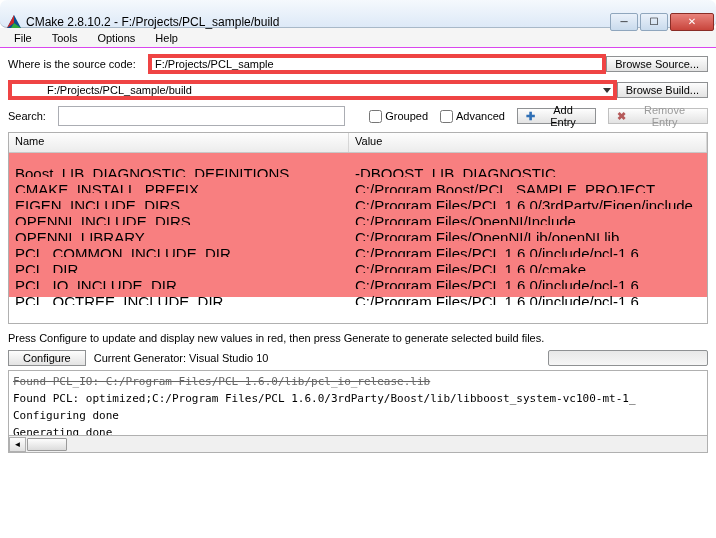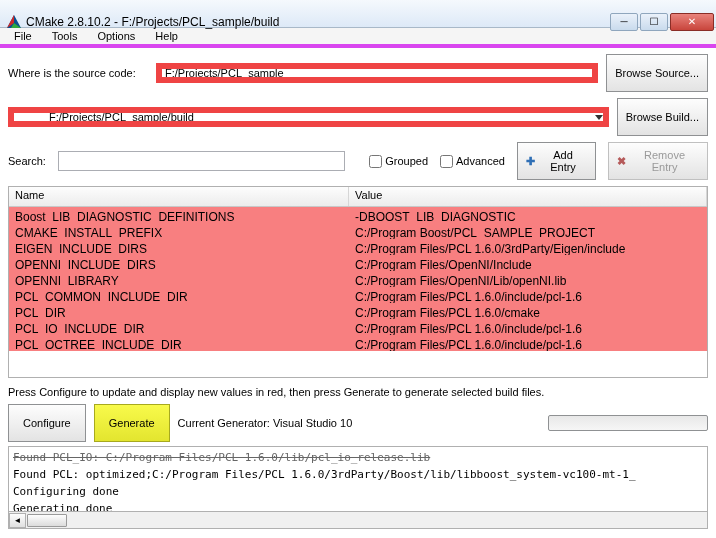--- a/index.html
+++ b/index.html
@@ -1,56 +1,56 @@
 <!DOCTYPE html>
 <html><head>
 <meta charset="utf-8">
 <style>
 * { box-sizing: border-box; margin: 0; padding: 0; }
 body { font-family: "Segoe UI", Tahoma, sans-serif; font-size: 11px; width: 716px; height: 538px; overflow: hidden; background: #fff; }
 
 
-.titlebar { height: 28px; background: linear-gradient(#f5f9fd, #dde9f7); border-bottom: 1px solid #a8b8c8; display: flex; align-items: center; padding: 16px 2px 0 6px; }
+.titlebar { height: 28px; background: linear-gradient(#f5f9fd, #dde9f7); border-bottom: 1px solid #a8b8c8; display: flex; align-items: center; padding: 16px 2px 0 6px; border-radius: 7px; }
 .titlebar .app-icon { width: 16px; height: 16px; margin-right: 4px; display:inline-flex; align-items:center; justify-content:center; }
 .titlebar .title-text { flex: 1; font-size: 12px; }
 .winbtns { display: flex; gap: 0; }
 .winbtn { width: 28px; height: 18px; border: 1px solid #8fa6bd; border-radius: 2px; margin-left: 2px; background: linear-gradient(#eaf1fa,#c9dbed); display:flex; align-items:center; justify-content:center; font-size:10px; }
 .winbtn.close { width: 44px; background: linear-gradient(#e9837c,#c8453c); color:#fff; border-color:#8a2d26; }
 
 
-.menubar { height: 20px; background: #f5f5f5; border-bottom: 4px solid #d946ef; display:flex; align-items:center; padding: 0 4px; gap: 0; }
+.menubar { height: 20px; background: #f5f5f5; border-bottom: 1px solid #d946ef; display:flex; align-items:center; padding: 0 4px; gap: 0; }
 .menubar .menu-item { padding: 2px 10px; }
 
 
 .content { padding: 6px 8px 4px 8px; }
 
-.row { display:flex; align-items:center; margin-bottom: 6px; gap: 8px; justify-content: center; }
+.row { display:flex; align-items:center; margin-bottom: 6px; gap: 0; justify-content: center; }
 .row-label { width: 140px; }
-.row input[type=text] { flex:1; height: 20px; border: 6px solid #ef4444; padding: 1px 3px; font-size:11px; }
+.row input[type=text] { flex:1; height: 20px; border: 4px solid #ef4444; padding: 1px 3px; font-size:11px; }
 .row .combo { position:relative; flex:1; }
 .row .combo input { width:100%; padding-right:18px;padding-left:35px; }
 .row .combo .dropdown-arrow { position:absolute; right:2px; top:2px; width:15px; height:16px; display:flex; align-items:center; justify-content:center; font-size:8px; }
-.btn { height: 38px; border: 1px solid #8f9193; background: linear-gradient(#fdfdfd,#e3e3e3); border-radius: 0; padding: 0 8px; font-size:11px; display:inline-flex; align-items:center; gap:4px; }
+.btn { height: 16px; border: 1px solid #8f9193; background: linear-gradient(#fdfdfd,#e3e3e3); border-radius: 0; padding: 0 8px; font-size:11px; display:inline-flex; align-items:center; gap:4px; }
 .btn.disabled { color:#9a9a9a; border-color:#c0c0c0; }
 
 .searchrow { display:flex; align-items:center; gap:12px; margin-bottom:6px; }
 .searchrow .search-label { }
 .searchrow input { width: 290px; height:20px; border:1px solid #abadb3; padding:1px 3px; font-size:11px; }
 .searchrow .spacer { flex:1; }
 .searchrow label.chk { display:inline-flex; align-items:center; gap:3px; }
 .searchrow input[type=checkbox] { width:13px; height:13px; }
 
 .grid-wrap { border: 1px solid #b0b0b0; height: 192px; background:#fff; display:flex; flex-direction:column; }
 .grid-header { display:flex; background: linear-gradient(#fdfdfd,#ececec); border-bottom: 1px solid #c8c8c8; height:20px; }
 .grid-header .col { padding: 2px 6px; border-right:1px solid #d6d6d6; }
 .col-name { width: 340px; }
 .col-value { flex:1; }
 .grid-body { flex:1; overflow:auto; }
 .grid-row { display:flex; height:16px; background:#f87f80; }
-.grid-row .cell { padding: 3px 6px; white-space:nowrap; overflow:hidden; text-overflow:ellipsis; font-size:12px; }
+.grid-row .cell { padding: 12px 6px; white-space:nowrap; overflow:hidden; text-overflow:ellipsis; font-size:15px; }
 .grid-row .cell.name { width:340px; }
 .grid-row .cell.value { flex:1; }
 
 .helptext { padding: 8px 0 6px 0; }
 
 .actionrow { display:flex; align-items:center; gap:8px; margin-bottom:4px; }
 .btn.configure { padding: 2px 14px; }
 .btn.generate { background: linear-gradient(#f8fa4b,#e3e52f); border-color:#a7a91f; padding:2px 14px; }
 .progress { flex:1; }
 .progressbar { width: 160px; height:16px; border:1px solid #8f9193; background:linear-gradient(#e8e8e8,#f6f6f6); border-radius:2px; margin-left:auto; }
@@ -175,21 +175,20 @@
           <div class="cell name">PCL_OCTREE_INCLUDE_DIR</div>
           <div class="cell value">C:/Program Files/PCL 1.6.0/include/pcl-1.6</div>
         </div>
       </div>
   </div>
 
   <div class="helptext">Press Configure to update and display new values in red, then press Generate to generate selected build files.</div>
 
   <div class="actionrow">
     <button class="btn configure">Configure</button>
-    <button class="btn generate">Generate</button>
     <span>Current Generator: Visual Studio 10</span>
     <span class="progress"></span>
     <div class="progressbar"></div>
   </div>
 
   <div class="log"><span class="strike">Found PCL_IO: C:/Program Files/PCL 1.6.0/lib/pcl_io_release.lib</span>
 <span>Found PCL: optimized;C:/Program Files/PCL 1.6.0/3rdParty/Boost/lib/libboost_system-vc100-mt-1_</span>
 <span>Configuring done</span>
 <span>Generating done</span></div>
   <div class="hscroll">

